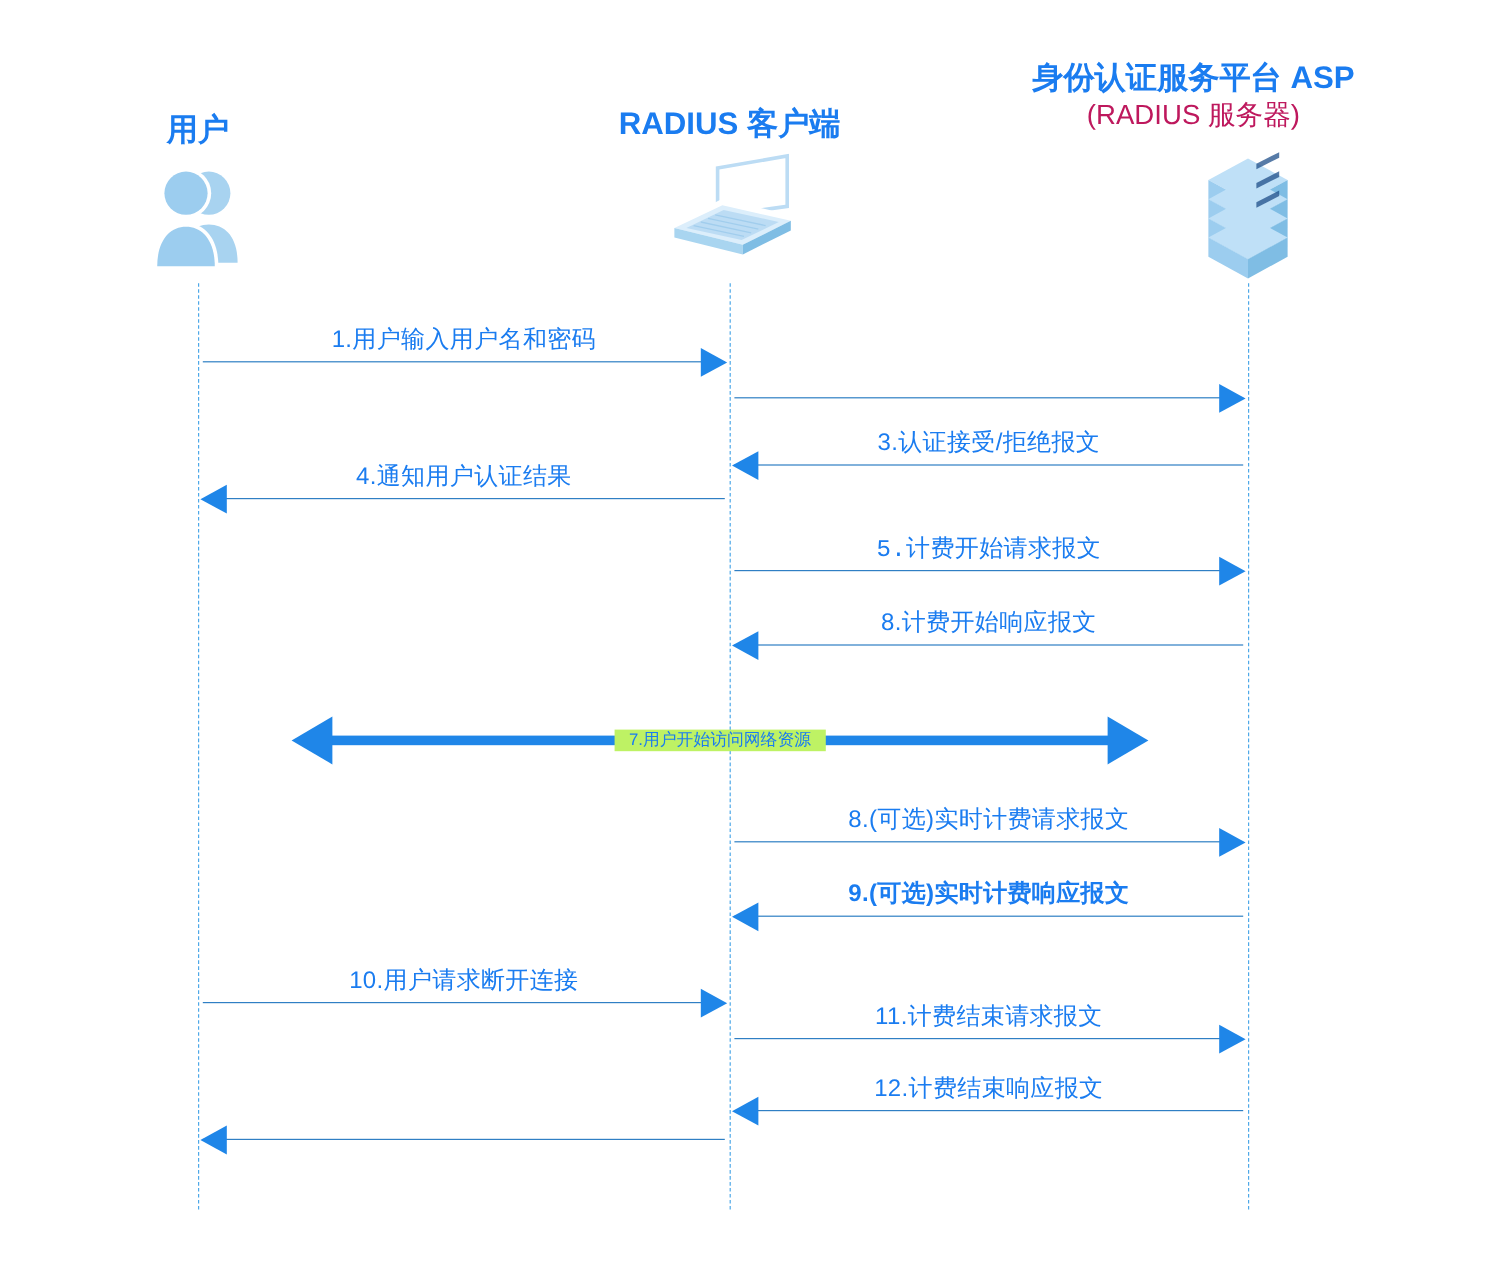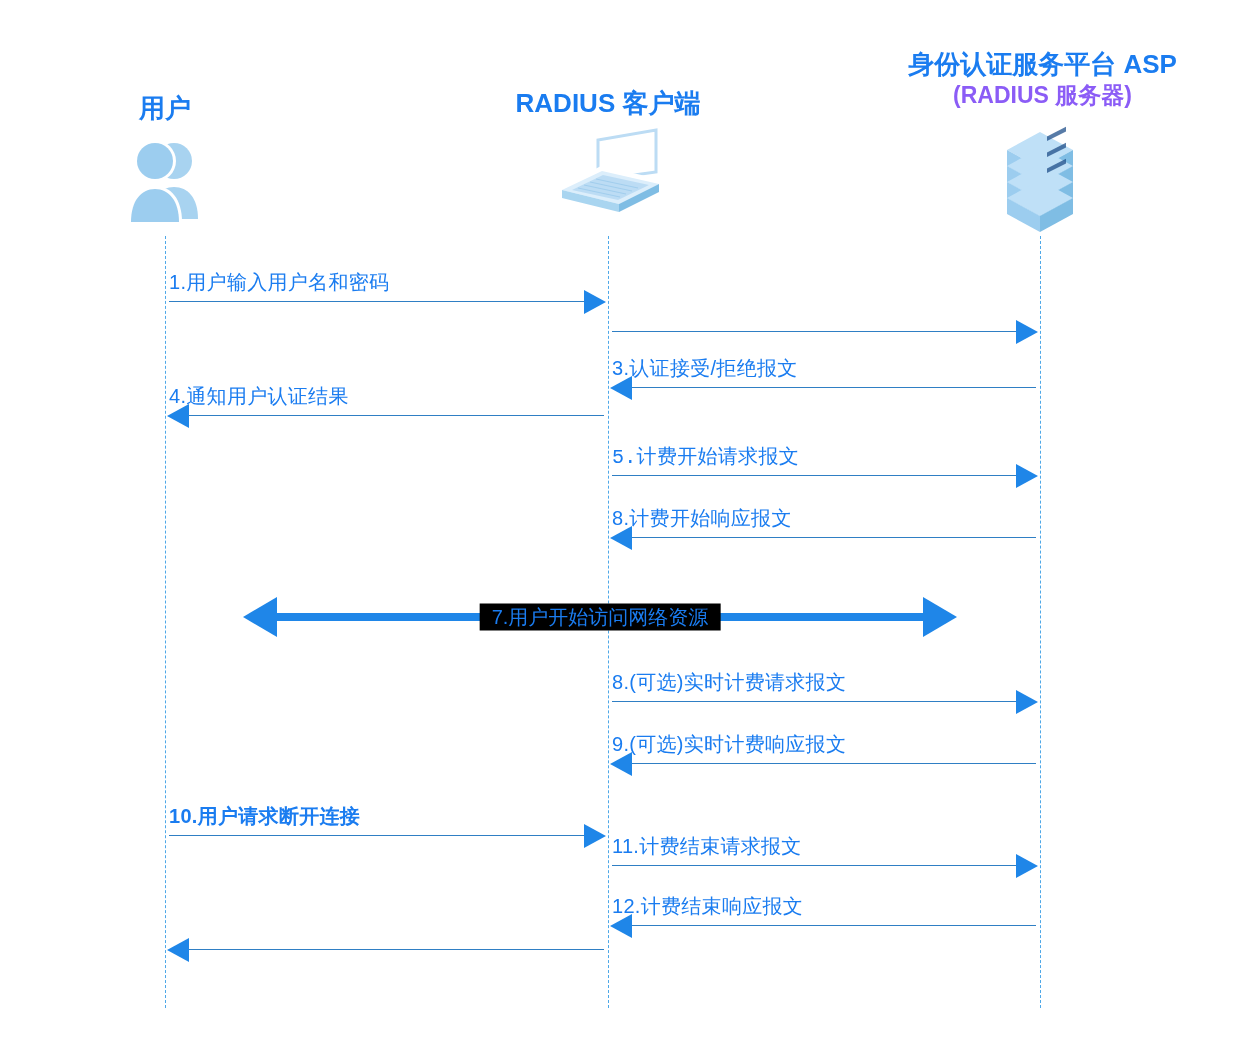--- a/index.html
+++ b/index.html
@@ -16,40 +16,41 @@
     position:absolute;
     text-align:center;
     color:#1a7cf0;
     font-weight:bold;
     white-space:nowrap;
     line-height:1.25;
   }
   .actor-title .sub{
     display:block;
     font-size:23px;
-    font-weight:bold;
-    color:#8b5cf6;
+    font-weight:normal;
+    color:#be185d;
   }
   .actor-icon{position:absolute;}
 
   
   .lifeline{
     position:absolute;
     top:236px;
     width:0;
     height:772px;
     border-left:1.6px dashed #4ea8e8;
   }
 
   
   .msg{position:absolute;height:46px;}
   .msg .label{
     position:absolute;
     left:0;right:0;
     bottom:16px;
+    text-align:center;
     color:#1a7cf0;
     font-size:20px;
     white-space:nowrap;
     letter-spacing:.3px;
   }
   .msg .line{
     position:absolute;
     left:0;right:0;
     bottom:10px;
     height:0;
@@ -75,23 +76,23 @@
     border-right:22px solid #1f86e8;
   }
 
   
   .msg-bi{position:absolute;height:56px;}
   .msg-bi .bi-label{
     position:absolute;
     top:50%;left:50%;
     transform:translate(-50%,-50%);
     color:#1a7cf0;
-    font-size:20px;
+    font-size:14px;
     white-space:nowrap;
-    background:#000000;
+    background:#bef264;
     padding:0 12px;
     z-index:3;
   }
   .msg-bi .bar{
     position:absolute;
     top:50%;
     height:8px;
     margin-top:-4px;
     background:#1f86e8;
     z-index:1;
@@ -157,21 +158,21 @@
         <line x1="32" y1="57" x2="74" y2="66"></line>
         <line x1="38" y1="54" x2="80" y2="63"></line>
         <line x1="44" y1="51" x2="86" y2="60"></line>
       </g>
 
       <polygon points="10,62 67,76 67,84 10,70" fill="#a9d5f0"></polygon>
       <polygon points="67,76 107,56 107,64 67,84" fill="#7fbde4"></polygon>
     </svg>
   </div>
 
-  <div class="actor-title" style="left:865px;top:48px;width:355px;font-size:26px;">
+  <div class="actor-title" style="left:817px;top:48px;width:355px;font-size:26px;">
     <span>身份认证服务平台 ASP</span>
     <span class="sub">(RADIUS 服务器)</span>
   </div>
   <div class="actor-icon" style="left:993px;top:126px;width:95px;height:110px;">
     <svg width="95" height="110" viewBox="0 0 95 110">
       <g>
 
         <polygon points="14,24 47,6 80,24 47,42" fill="#bfe0f7"></polygon>
         <polygon points="14,24 47,42 47,58 14,40" fill="#9ccdef"></polygon>
         <polygon points="47,42 80,24 80,40 47,58" fill="#7fbde4"></polygon>
@@ -239,27 +240,27 @@
     <div class="bi-label">7.用户开始访问网络资源</div>
     <div class="bi-head r"></div>
   </div>
 
   <div class="msg right" style="left:612px;width:424px;top:666px;">
     <div class="label">8.(可选)实时计费请求报文</div>
     <div class="line"></div>
     <div class="head"></div>
   </div>
 
-  <div class="msg left" style="left:612px;width:424px;top:728px;">
+  <div class="msg left" style="left:612px;width:424px;top:728px;font-weight:bold;">
     <div class="label">9.(可选)实时计费响应报文</div>
     <div class="line"></div>
     <div class="head"></div>
   </div>
 
-  <div class="msg right" style="left:169px;width:435px;top:800px;font-weight:bold;">
+  <div class="msg right" style="left:169px;width:435px;top:800px;">
     <div class="label">10.用户请求断开连接</div>
     <div class="line"></div>
     <div class="head"></div>
   </div>
 
   <div class="msg right" style="left:612px;width:424px;top:830px;">
     <div class="label">11.计费结束请求报文</div>
     <div class="line"></div>
     <div class="head"></div>
   </div>

